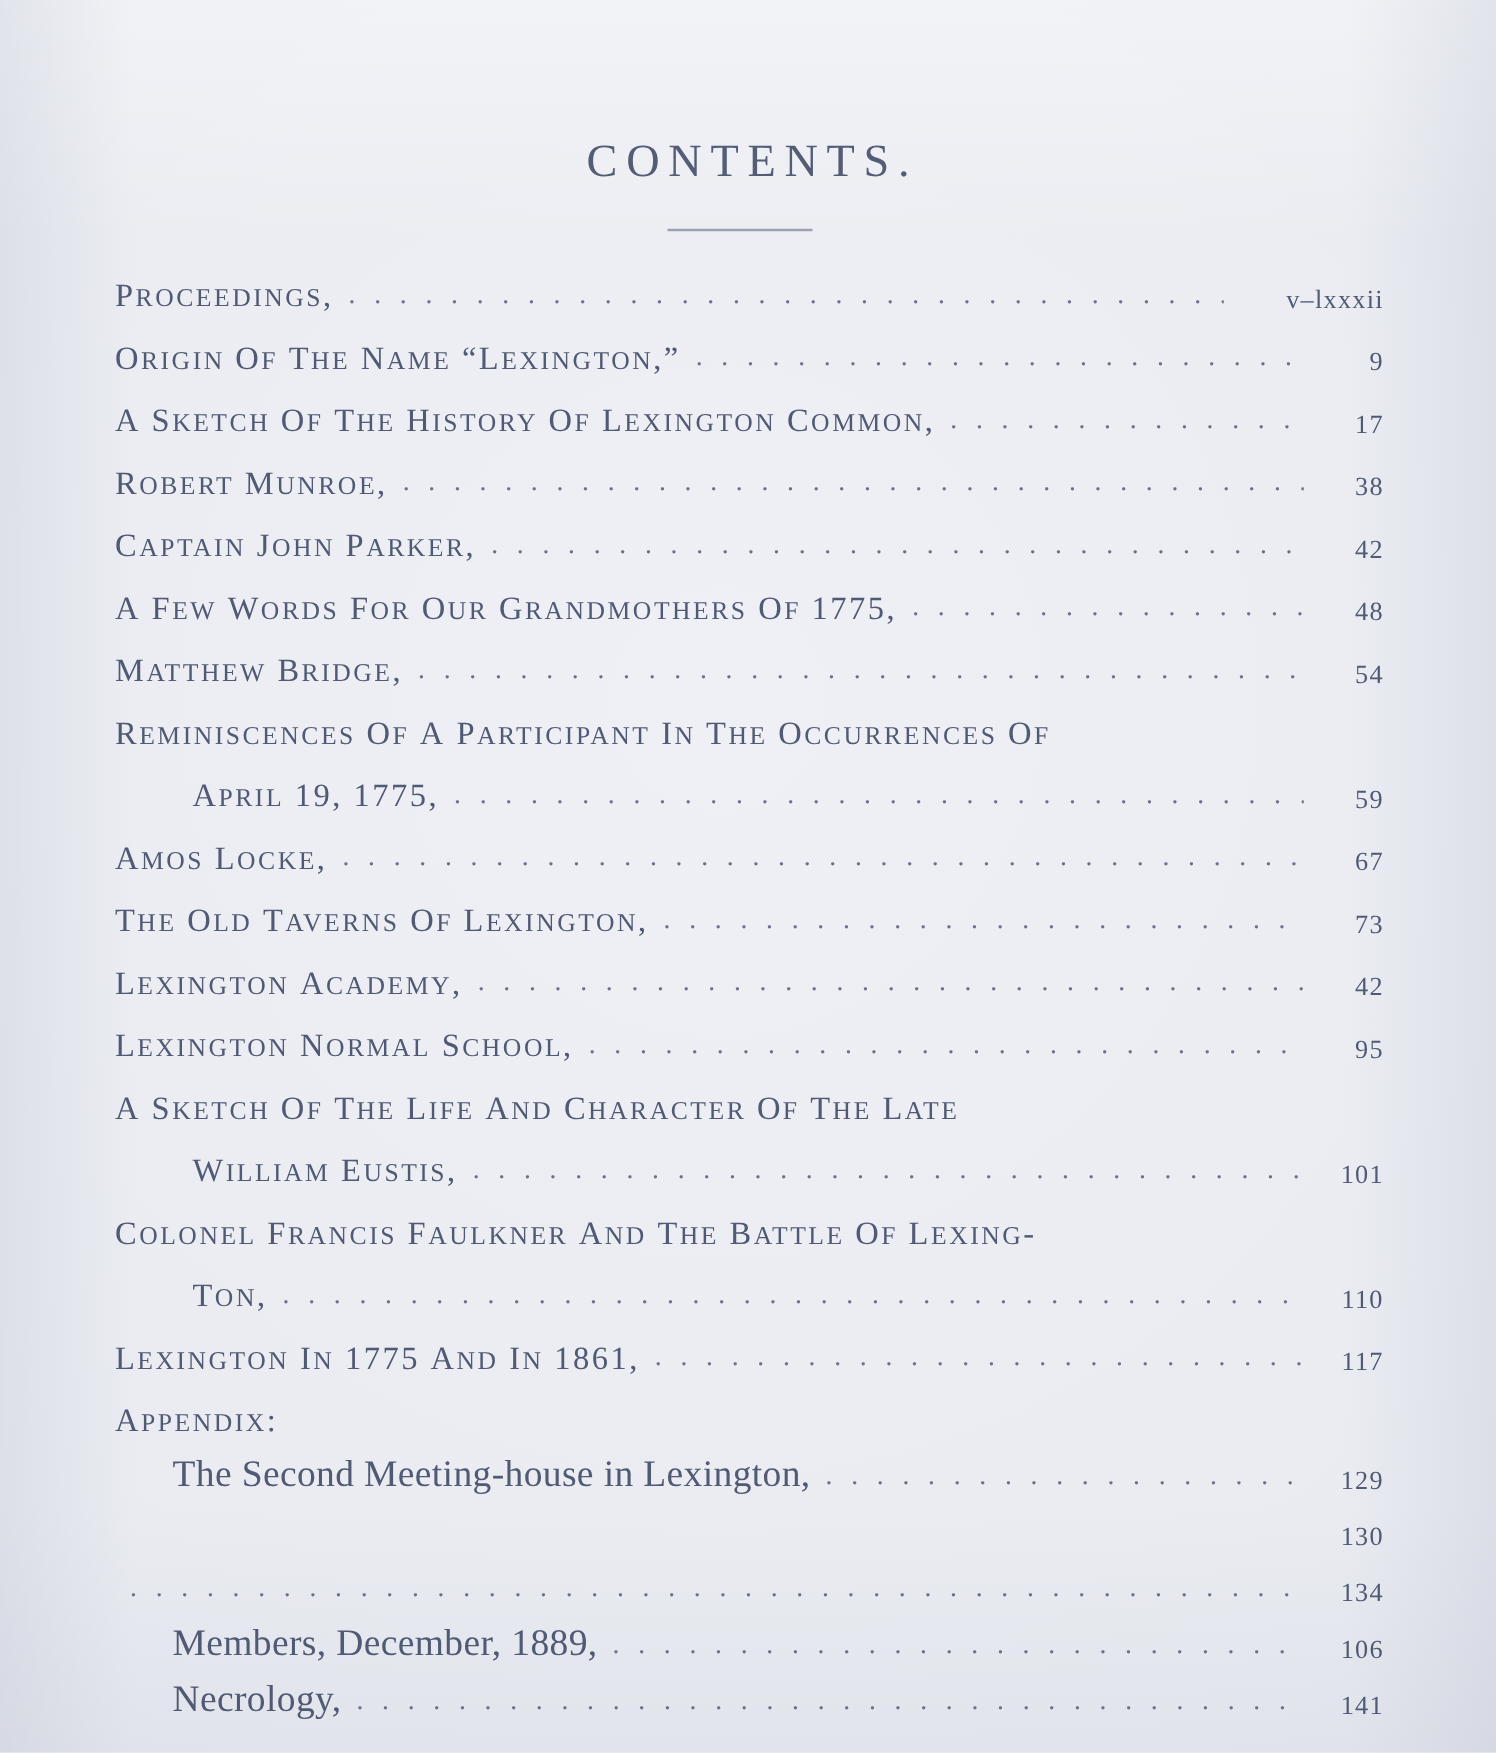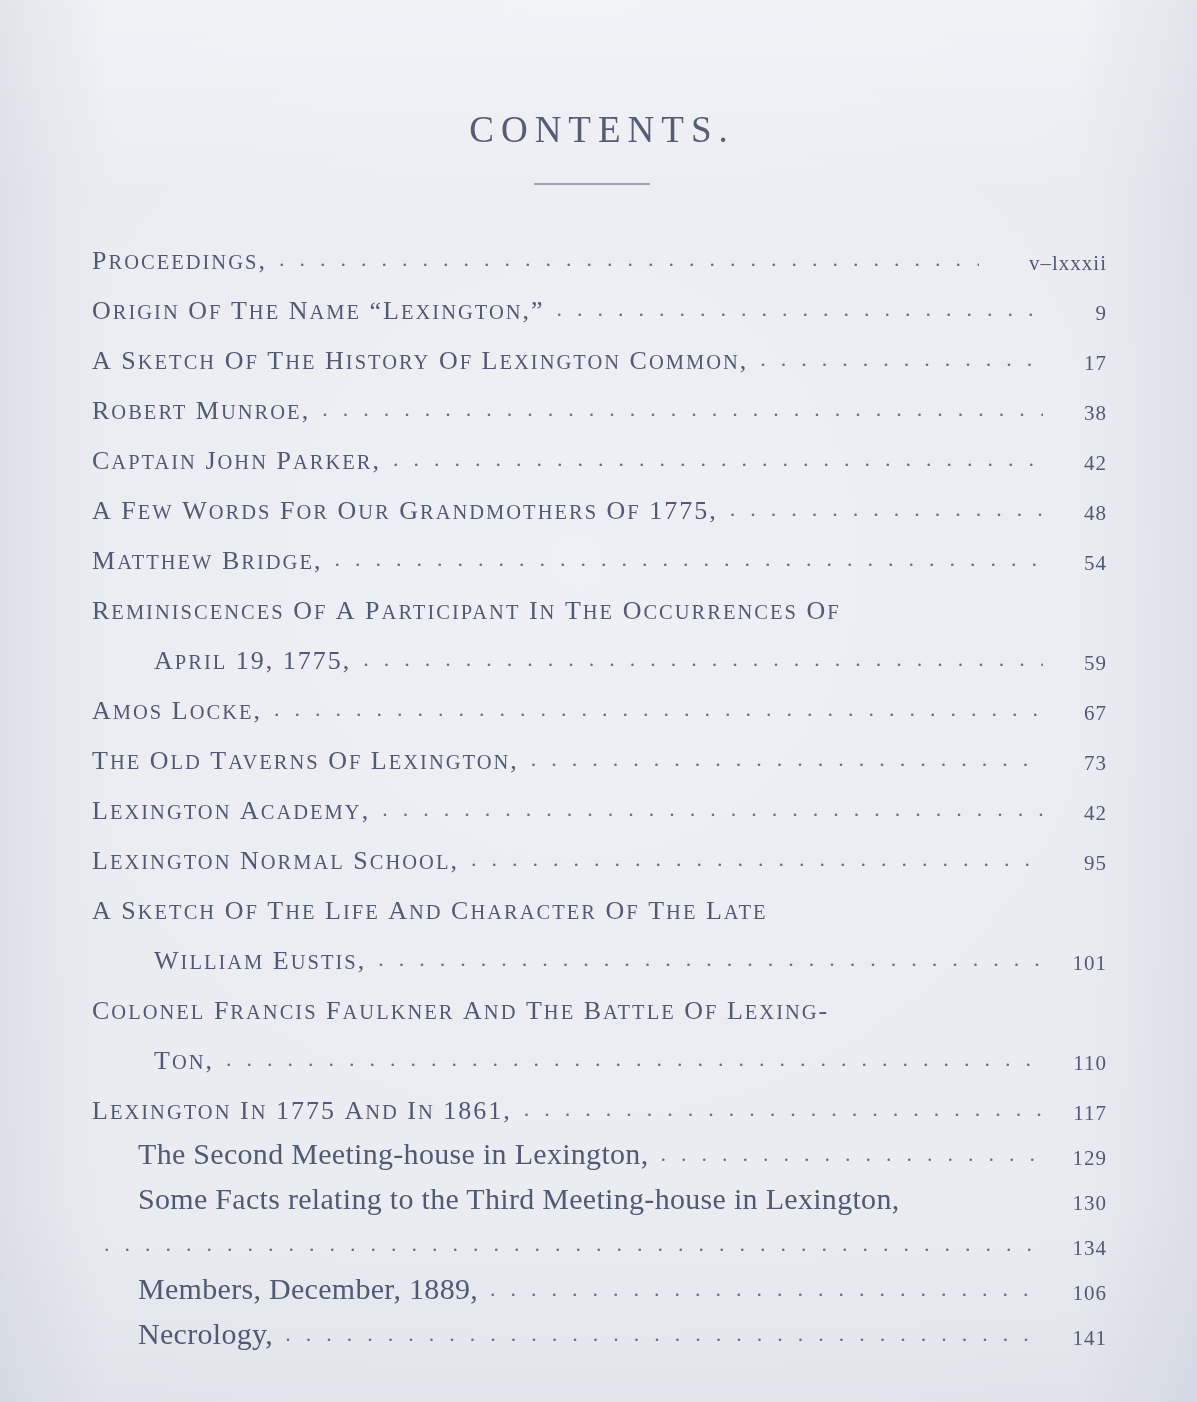--- a/index.html
+++ b/index.html
@@ -57,21 +57,21 @@
     left: 534px;
     width: 116px;
     height: 2px;
     background: #7e8499;
     opacity: 0.72;
   }
 
   
   .toc {
     position: absolute;
-    top: 226px;
+    top: 202px;
     left: 92px;
     width: 1015px;
   }
 
   .row {
     display: flex;
     align-items: flex-end;
     height: 50px;
     color: #515a74;
   }
@@ -206,27 +206,29 @@
       <div class="row">
         <div class="label sc indent1"><span class="cap">T</span><span class="sm">O</span><span class="sm">N</span><span class="cap">,</span></div>
         <div class="leader">............................................................</div>
         <div class="pg">110</div>
       </div>
       <div class="row">
         <div class="label sc"><span class="cap">L</span><span class="sm">E</span><span class="sm">X</span><span class="sm">I</span><span class="sm">N</span><span class="sm">G</span><span class="sm">T</span><span class="sm">O</span><span class="sm">N</span>&nbsp;<span class="cap">I</span><span class="sm">N</span>&nbsp;<span class="cap">1</span><span class="cap">7</span><span class="cap">7</span><span class="cap">5</span>&nbsp;<span class="cap">A</span><span class="sm">N</span><span class="sm">D</span>&nbsp;<span class="cap">I</span><span class="sm">N</span>&nbsp;<span class="cap">1</span><span class="cap">8</span><span class="cap">6</span><span class="cap">1</span><span class="cap">,</span></div>
         <div class="leader">............................................................</div>
         <div class="pg">117</div>
       </div>
+      <div class="row nolead">
+        <div class="label sc"><span class="cap">A</span><span class="sm">P</span><span class="sm">P</span><span class="sm">E</span><span class="sm">N</span><span class="sm">D</span><span class="sm">I</span><span class="sm">X</span><span class="cap">:</span></div>
+      </div>
       <div class="row tight">
         <div class="label rm indent-app">The Second Meeting-house in Lexington,</div>
         <div class="leader">............................................................</div>
         <div class="pg">129</div>
       </div>
       <div class="row tight">
-        <div class="label rm indent-app">Some Facts relating to the Third Meeting-house in Lexington,</div>
         <div class="leader"></div>
         <div class="pg">130</div>
       </div>
       <div class="row tight">
         <div class="leader">............................................................</div>
         <div class="pg">134</div>
       </div>
       <div class="row tight">
         <div class="label rm indent-app">Members, December, 1889,</div>
         <div class="leader">............................................................</div>

